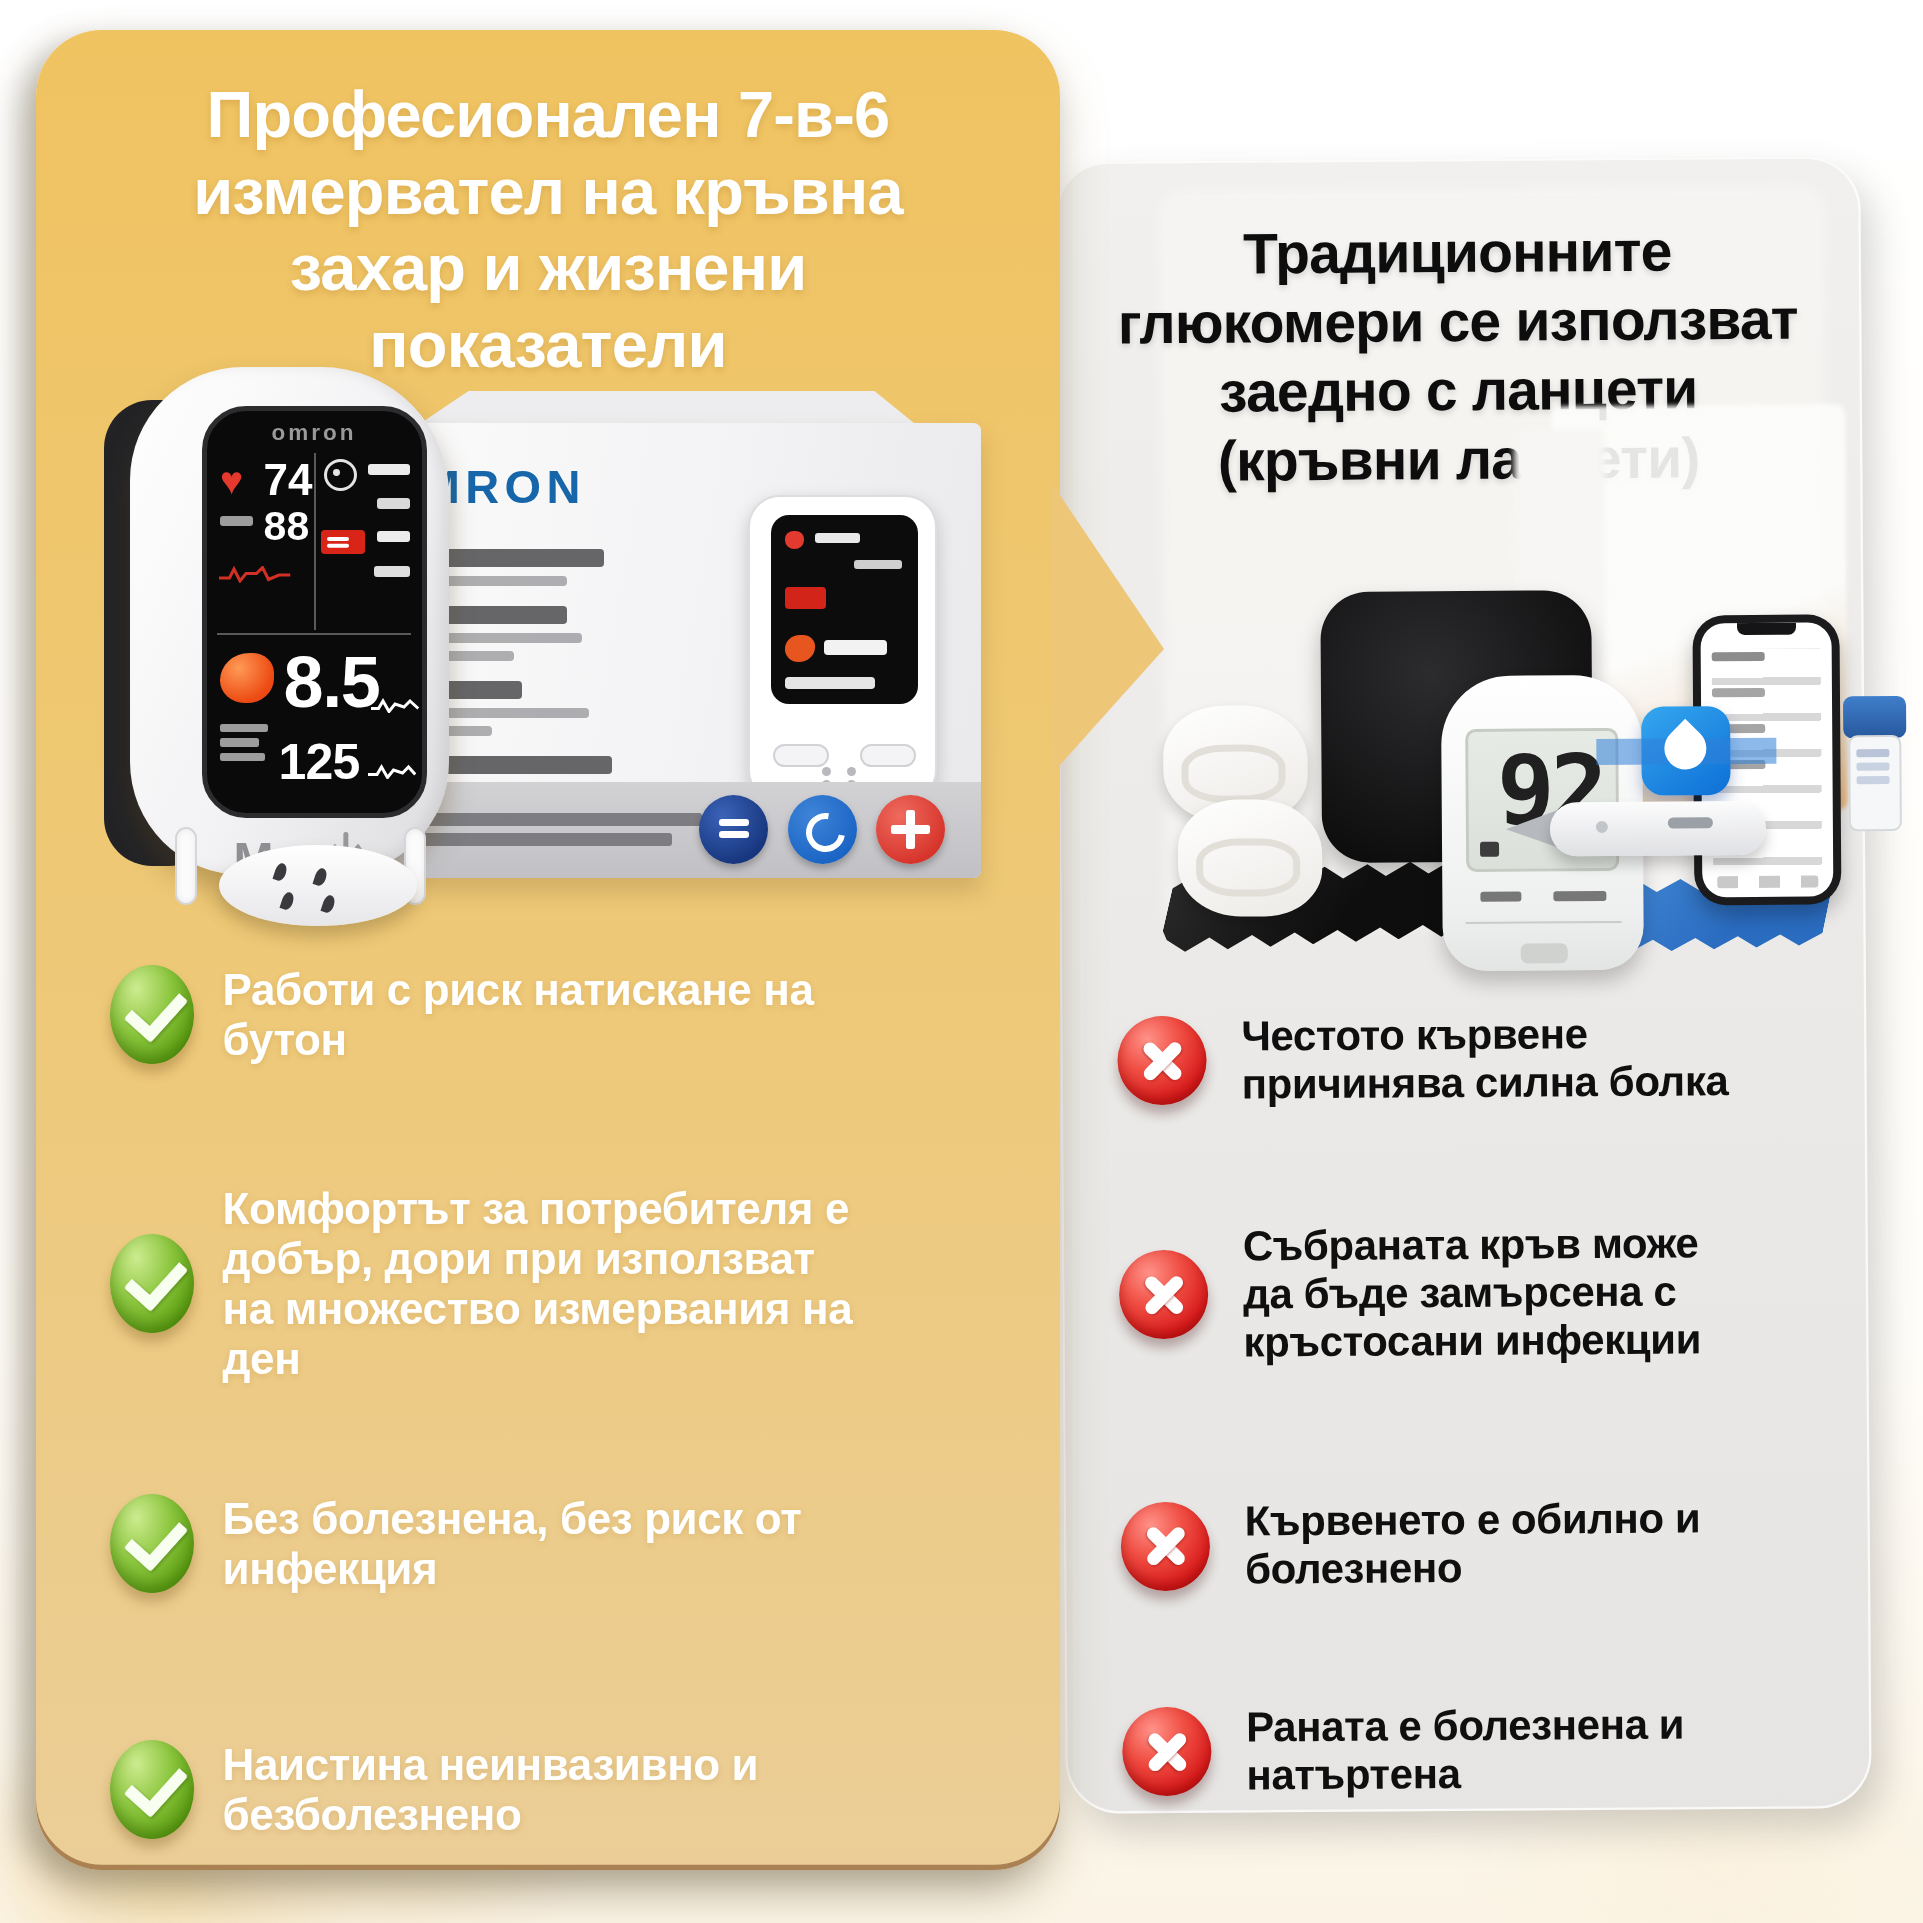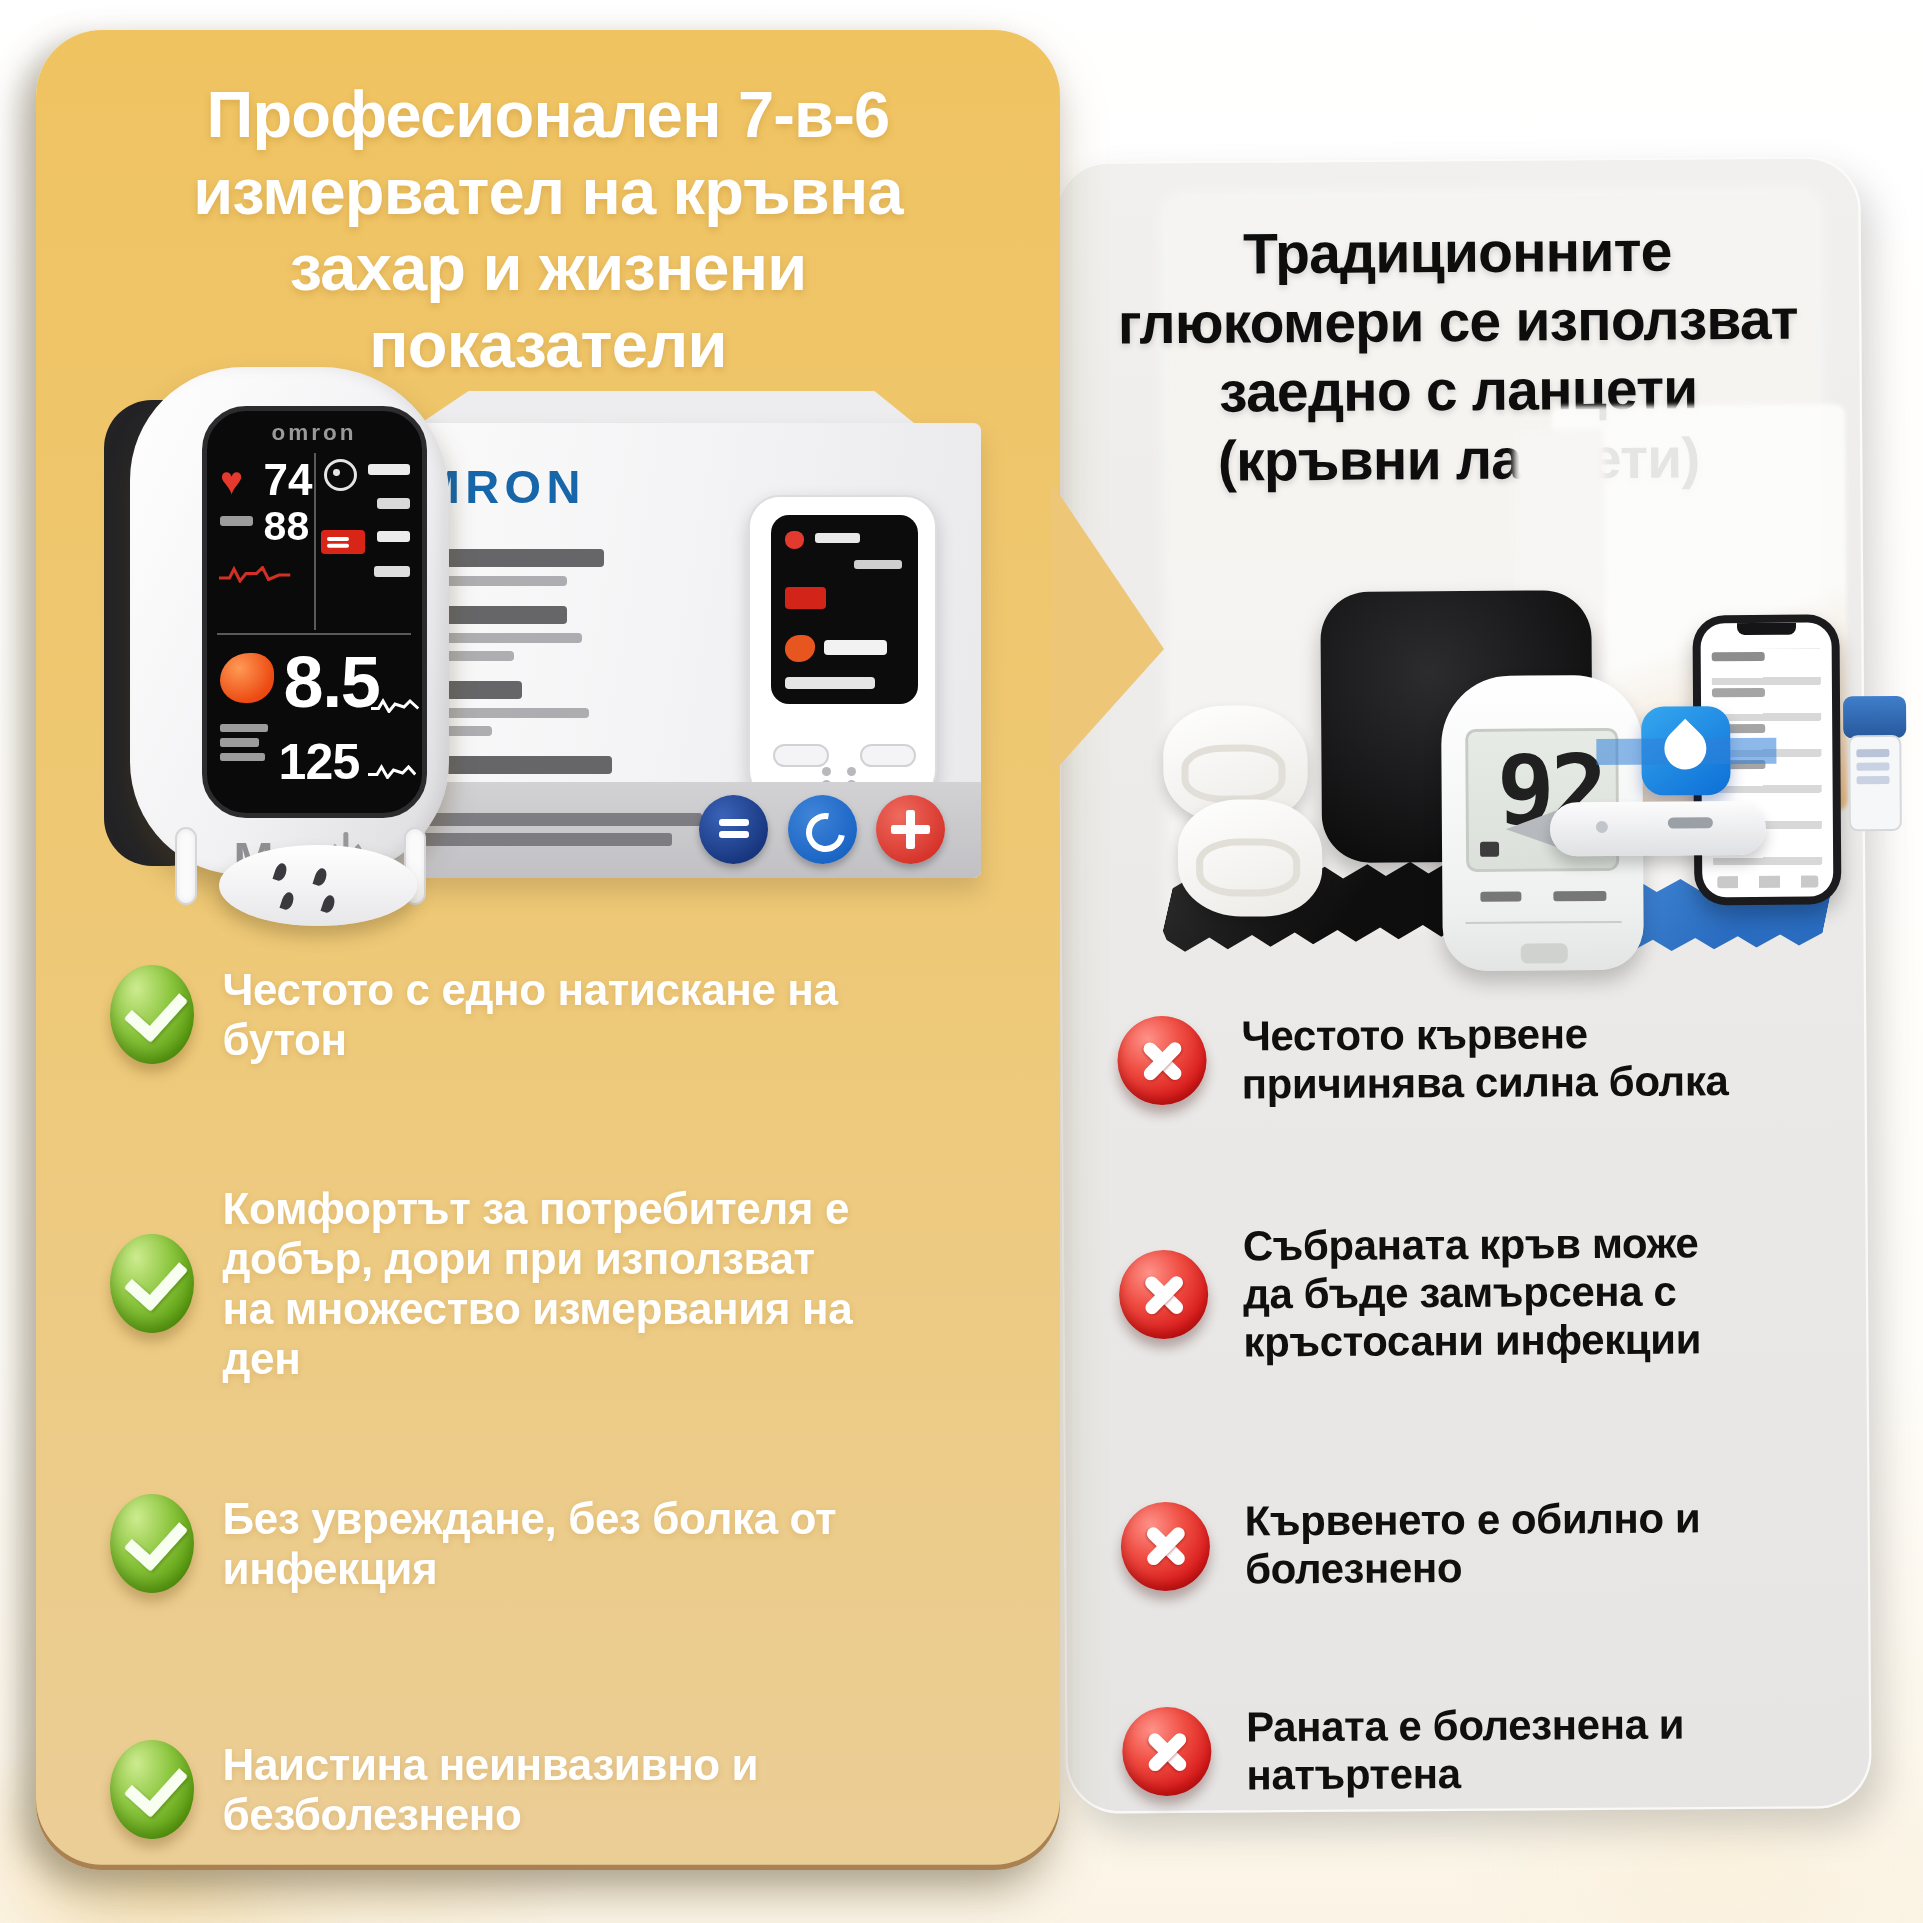--- a/index.html
+++ b/index.html
@@ -445,33 +445,33 @@
               <i></i>
               <i></i>
             </div>
         </div>
       </div>
     </div>
 
     <ul class="list list-left">
       <li>
           <span class="check-icon"></span>
-          <p class="txt">Честото с едно натискане на
+          <p class="txt">Работи с риск натискане на
 бутон</p>
         </li>
       <li class="gap-s">
           <span class="check-icon"></span>
           <p class="txt">Комфортът за потребителя е
 добър, дори при използват
 на множество измервания на
 ден</p>
         </li>
       <li class="gap-l">
           <span class="check-icon"></span>
-          <p class="txt">Без увреждане, без болка от
+          <p class="txt">Без болезнена, без риск от
 инфекция</p>
         </li>
       <li class="gap-l">
           <span class="check-icon"></span>
           <p class="txt">Наистина неинвазивно и
 безболезнено</p>
         </li>
 
     </ul>
   </section>

